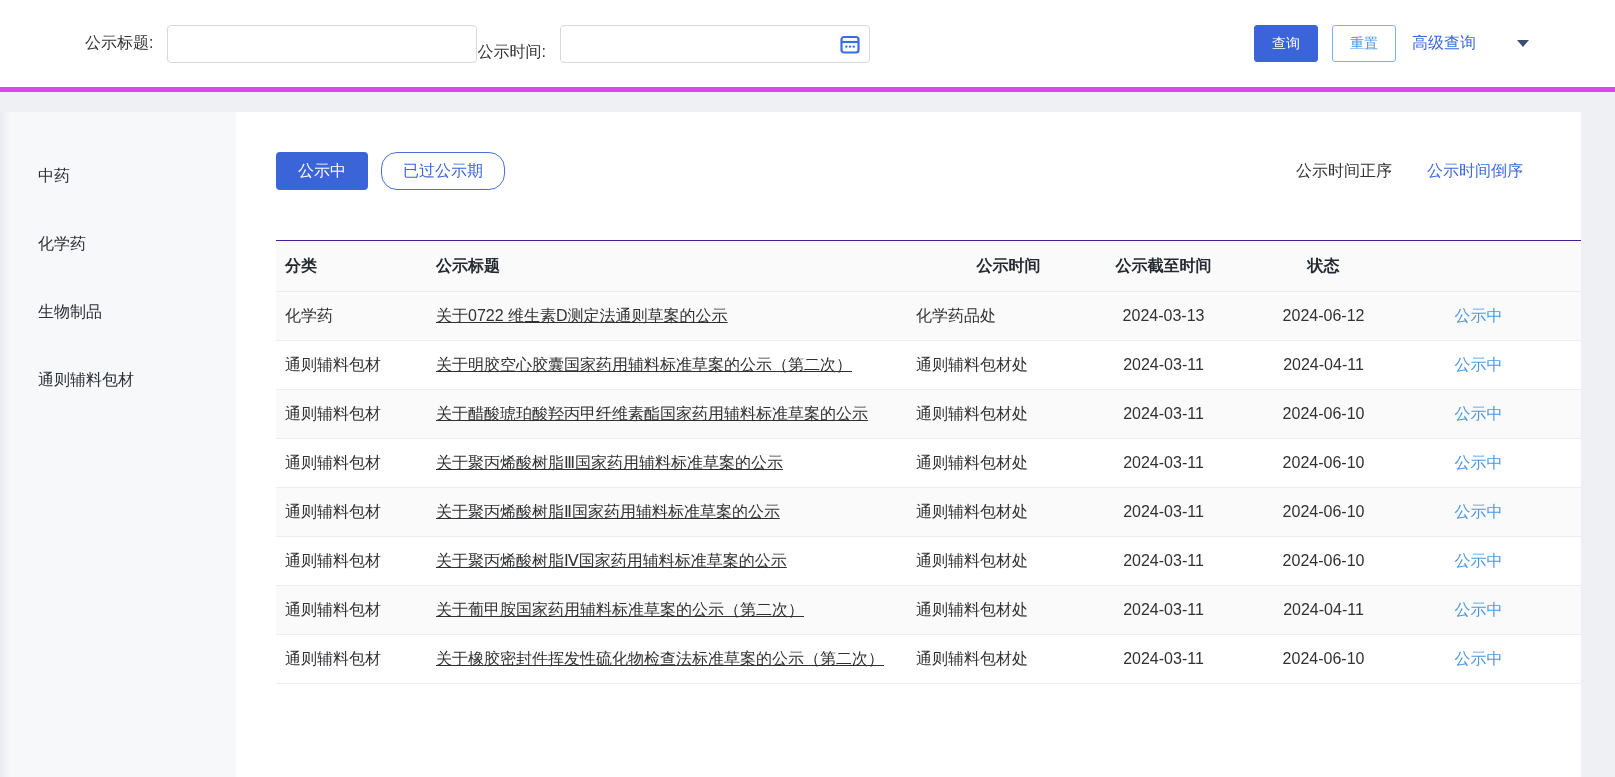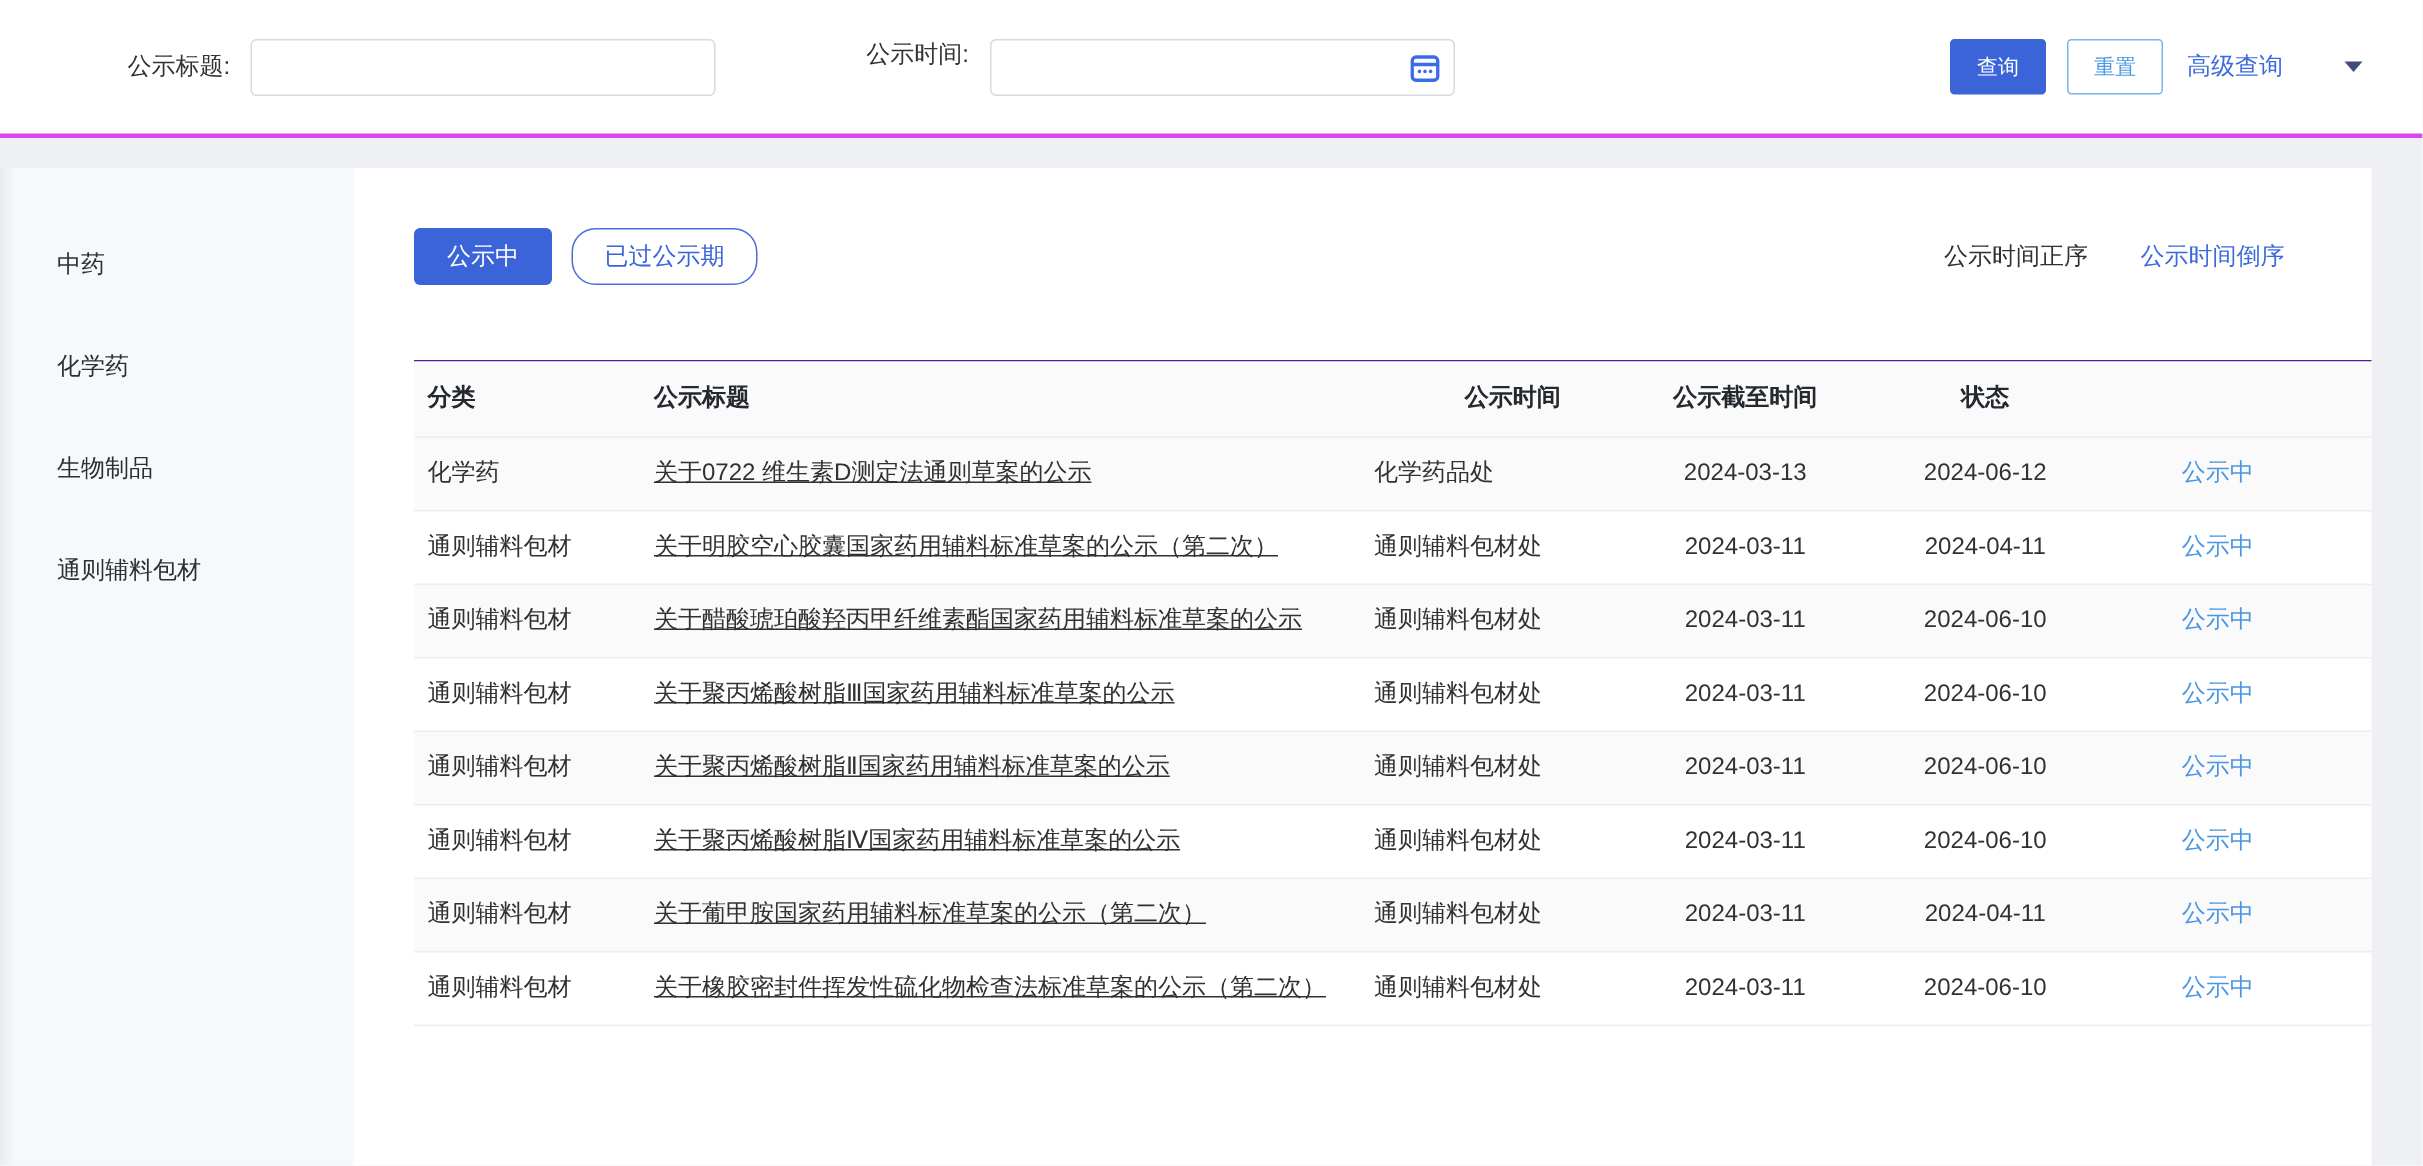--- a/index.html
+++ b/index.html
@@ -8,38 +8,38 @@
     font-family: "Liberation Sans", "DejaVu Sans", sans-serif;
     background: #eef0f4;
     color: #303133;
     font-size: 16px;
   }
 
   
   .topbar {
     height: 92px;
     background: #fff;
-    border-bottom: 3px solid #d946ef;
+    border-bottom: 5px solid #d946ef;
     display: flex;
     align-items: center;
-    padding: 0 40px 0 85px;
+    padding: 0 86px 0 85px;
   }
   .field-label { font-size: 16px; color: #333; white-space: nowrap; }
   .text-input {
     width: 310px; height: 38px;
     border: 1px solid #d6d9de;
     border-radius: 4px;
     margin-left: 14px;
     font-size: 15px;
     padding: 0 12px;
     color: #333;
     outline: none;
     background: #fff;
   }
-  .time-field { margin-left: 100px; display: flex; align-items: flex-start; }
+  .time-field { display: flex; align-items: flex-end; }
   .date-wrap { position: relative; margin-left: 14px; }
   .date-wrap .text-input { margin-left: 0; padding-right: 38px; }
   .calendar-ic {
     position: absolute; right: 10px; top: 9px; width: 20px; height: 20px;
   }
   .btn-group { margin-left: auto; display: flex; align-items: center; }
   .btn {
     height: 37px; min-width: 64px; padding: 0 17px;
     border-radius: 3px; font-size: 14px; cursor: pointer;
     display: inline-flex; align-items: center; justify-content: center;

